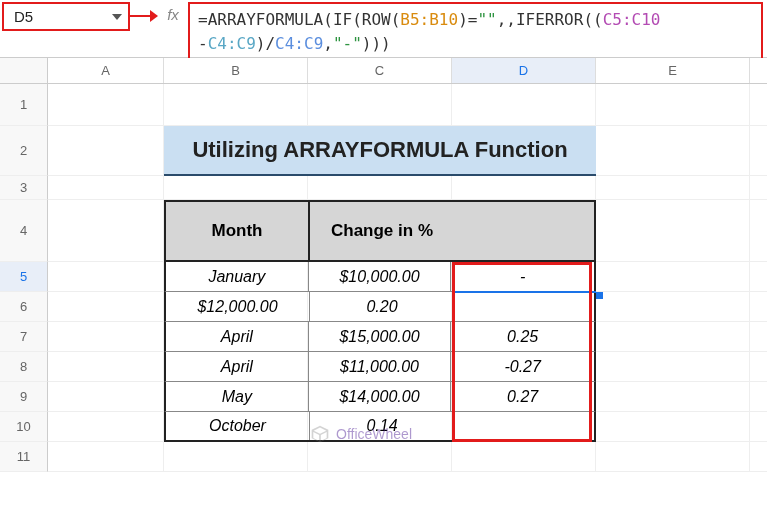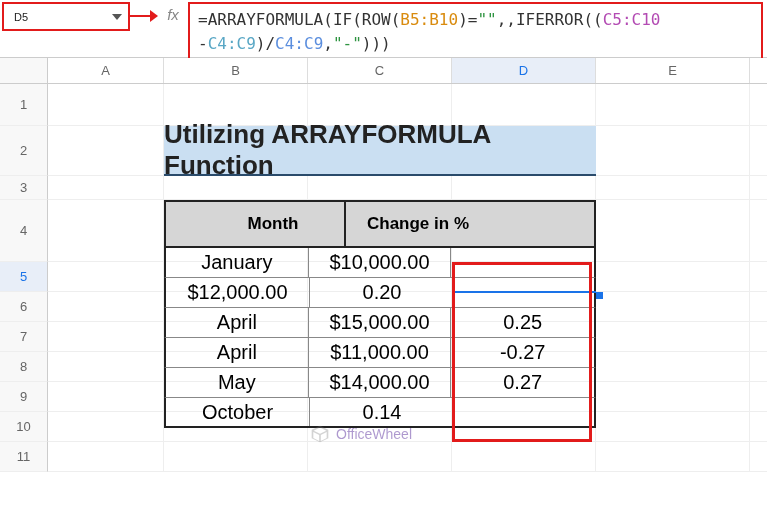--- a/index.html
+++ b/index.html
@@ -25,21 +25,21 @@
     display: flex;
     align-items: center;
     border: 2px solid #e21b1b;
     margin: 2px 0 0 2px;
     padding: 0 6px 0 10px;
     background: #fff;
     position: relative;
   }
   .namebox-text {
     flex: 1;
-    font-size: 11px;
+    font-size: 15px;
     color: #222;
   }
   .namebox-dd {
     width: 0; height: 0;
     border-left: 5px solid transparent;
     border-right: 5px solid transparent;
     border-top: 6px solid #555;
   }
   .arrow-to-formula {
     width: 28px;
@@ -142,40 +142,40 @@
   .r7{height:30px;} .r8{height:30px;} .r9{height:30px;}
   .r10{height:30px;} .r11{height:30px;}
 
   .title-cell {
     position:absolute;
     left:116px; top:42px;
     width:432px; height:50px;
     background:#cadff2;
     border-bottom:2px solid #2a4b6b;
     display:flex; align-items:center; justify-content:center;
-    font-size:26px; font-weight:bold; color:#222;
+    font-size:22px; font-weight:bold; color:#222;
   }
 
   .table-box {
     position:absolute;
     left:116px; top:116px; 
     width:432px;
   }
-  .thead-row { display:flex; height:48px; background:#d6d6d6; border:2px solid #222;padding-left:36px; }
+  .thead-row { display:flex; height:62px; background:#d6d6d6; border:2px solid #222; }
   .th {
     display:flex; align-items:center; justify-content:center;
     font-weight:bold; font-size:17px; text-align:center;
     border-right:2px solid #222;
   }
   .th:last-child{border-right:none;}
   .th.b{width:144px;} .th.c{width:144px;} .th.d{width:144px;}
 
   .tbody-row { display:flex; height:30px; border-left:2px solid #222; border-right:2px solid #222; border-bottom:1px solid #888;}
   .tbody-row:last-child{ border-bottom:2px solid #222; }
-  .td { display:flex; align-items:center; justify-content:center; font-size:20px; border-right:1px solid #888;}
+  .td { display:flex; align-items:center; justify-content:center; font-size:16px; border-right:1px solid #888;font-style:italic;}
   .td:last-child{border-right:none;}
   .td.b{width:144px;} .td.c{width:144px;} .td.d{width:144px;}
 
   .red-box-d {
     position:absolute;
     left:404px; 
     top:178px;  
     width:140px;
     height:180px; 
     border:3px solid #e21b1b;

